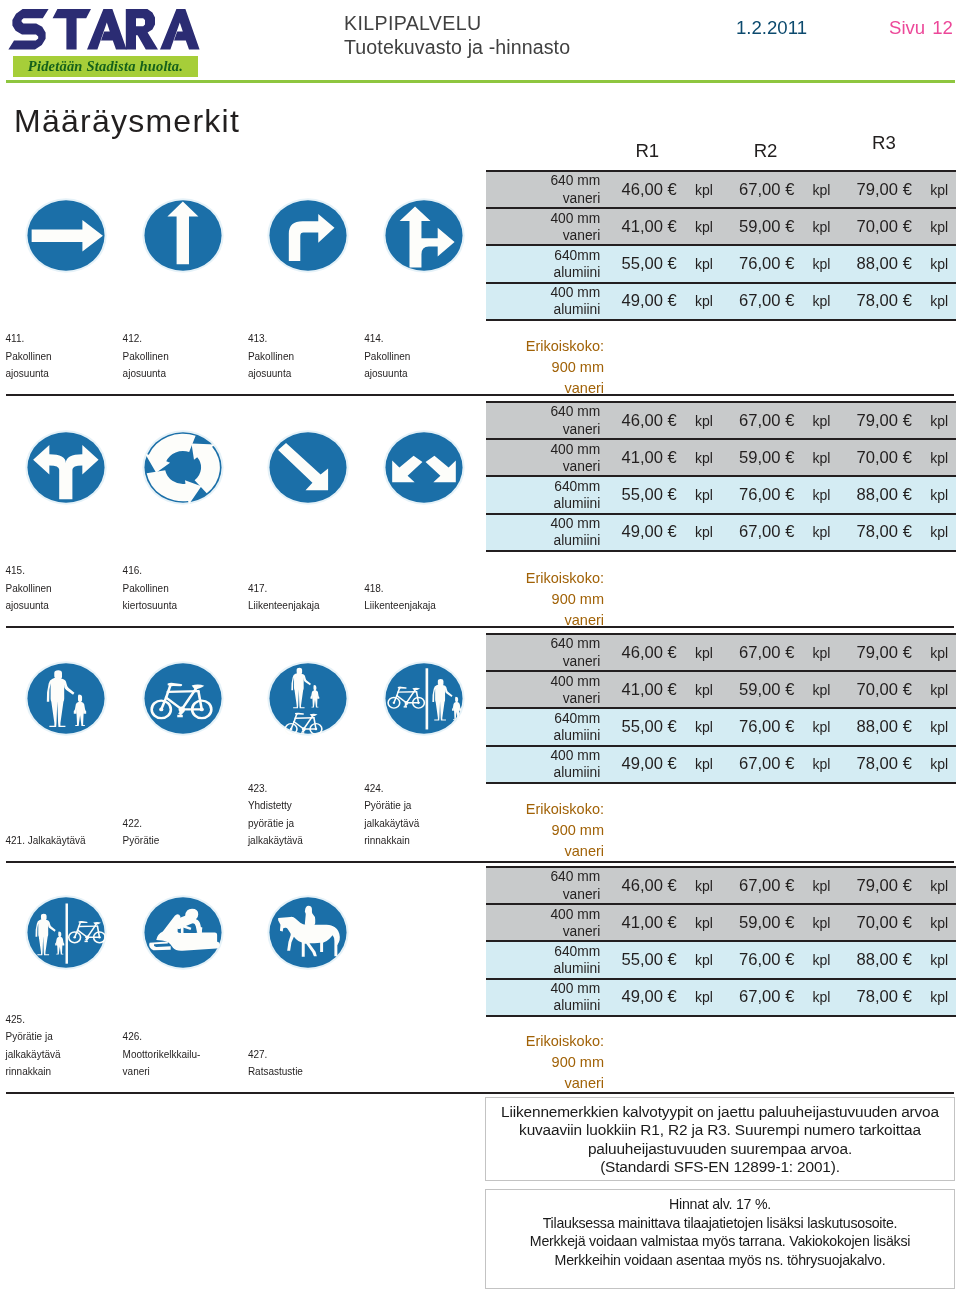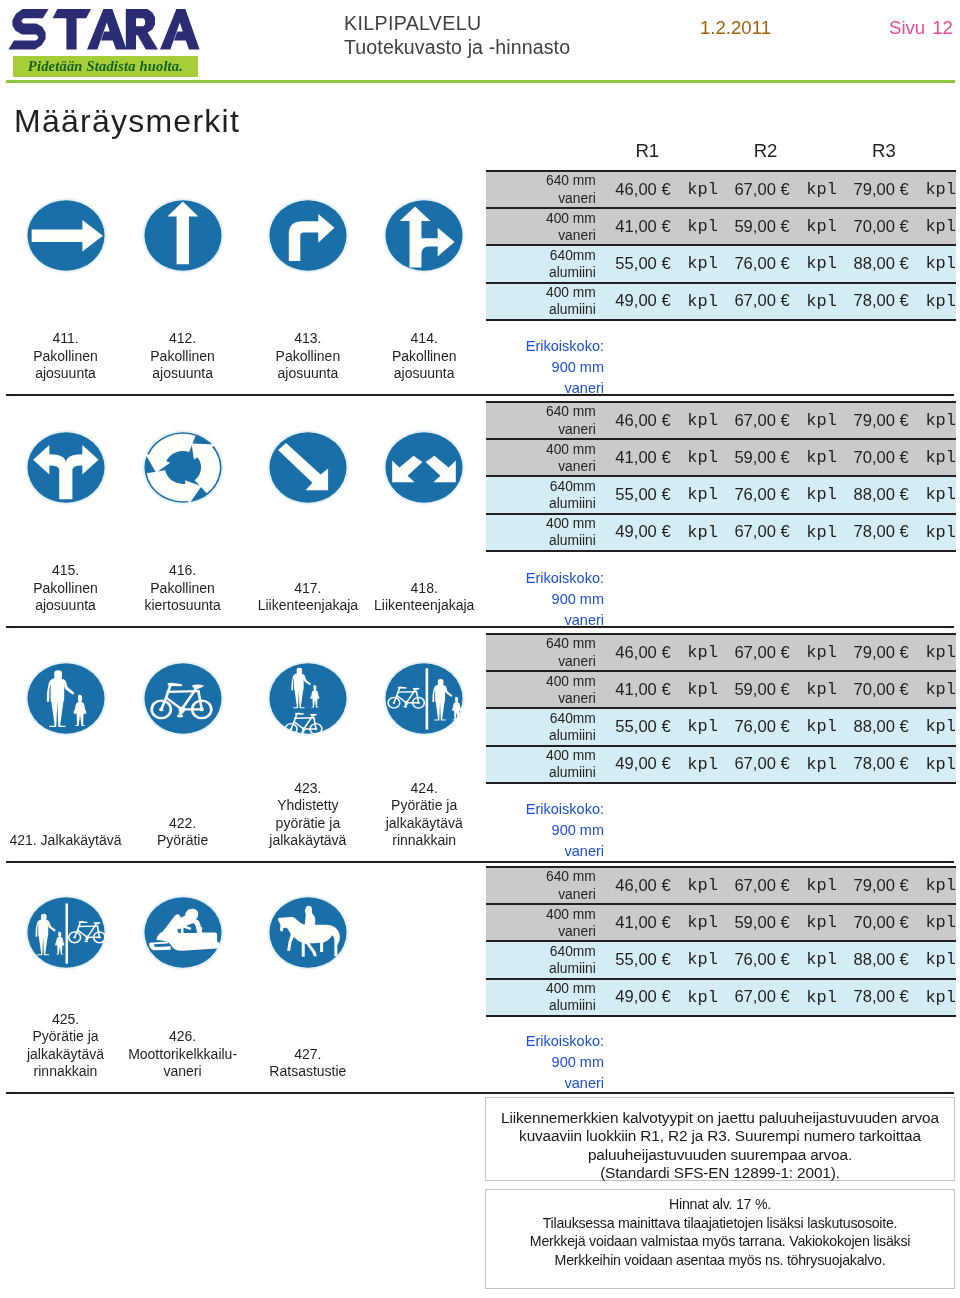--- a/index.html
+++ b/index.html
@@ -15,48 +15,48 @@
   .logo-band{position:absolute;left:7px;top:51px;width:185px;height:21px;background:#a6ce39;}
   .logo-slogan{position:absolute;left:7px;top:51px;width:185px;height:21px;
       font-family:"Liberation Serif",serif;font-style:italic;font-weight:700;
       font-size:14.5px;line-height:21px;color:#15611b;text-align:center;
       letter-spacing:.2px;}
 
   .hdr-title{position:absolute;left:344px;top:12px;width:251px;text-align:left;
       font-size:19.6px;line-height:23.5px;color:#404040;}
   .hdr-title .l1{letter-spacing:.35px;}
   .hdr-title .l2{letter-spacing:.1px;}
-  .hdr-date{position:absolute;left:700px;top:17px;font-size:18.6px;color:#a16207;}
+  .hdr-date{position:absolute;left:736px;top:17px;font-size:18.6px;color:#0c4a6e;}
   .hdr-page{position:absolute;left:889px;top:17px;font-size:18.6px;color:#ec4899;}
   .hdr-page .num{margin-left:7px;}
   .green-rule{position:absolute;left:6px;top:80px;width:949px;height:3px;background:#8ec63f;}
 
   .page-title{position:absolute;left:14px;top:103px;font-size:32px;
       letter-spacing:1.25px;color:#221f1f;}
 
   
   .sign-cell{position:absolute;}
-  .sign-cap{position:absolute;text-align:center;font-size:14px;line-height:17.5px;color:#221f1f;}
+  .sign-cap{position:absolute;text-align:left;font-size:10px;line-height:17.5px;color:#221f1f;}
   .rowline{position:absolute;left:6px;height:2px;background:#231f20;}
 
   
   .rhead{position:absolute;font-size:18.6px;color:#221f1f;text-align:center;width:92.4px;}
 
   .ptable{position:absolute;left:486px;width:470px;border-collapse:collapse;}
   .ptable td{padding:0;font-size:16.6px;color:#221f1f;height:35.2px;}
   .ptable .lbl{width:115.1px;text-align:right;padding-right:3px;
       font-size:13.8px;line-height:17.2px;}
   .ptable .price{width:92.4px;text-align:center;}
-  .ptable .unit{width:25.9px;text-align:right;font-size:17px;font-family:Liberation Mono, monospace;}
+  .ptable .unit{width:25.9px;text-align:left;font-size:14px;}
   .ptable tr.vaneri td{background:#c8cacb;}
   .ptable tr.alum td{background:#d4ecf3;}
   .ptable tr{border-top:2px solid #231f20;}
   .ptable tr:last-child{border-bottom:2px solid #231f20;}
 
-  .erik{position:absolute;text-align:right;font-size:14.5px;line-height:21px;color:#1d4ed8;}
+  .erik{position:absolute;text-align:right;font-size:14.5px;line-height:21px;color:#a16207;}
 
   .infobox{position:absolute;border:1px solid #c3c3c3;box-sizing:border-box;
       text-align:center;color:#1a1a1a;}
   .infobox1 .t{font-size:15.4px;line-height:18.3px;letter-spacing:-0.15px;}
   .infobox2 .t{font-size:14.2px;line-height:18.6px;letter-spacing:-0.25px;}
 </style>
 </head>
 <body>
 
 <div class="page">
@@ -381,21 +381,21 @@
           </svg></span></div>
       <div class="sign-cap" style="left:247.89999999999998px;width:120px;top:1045.5px">
         <div>427.</div>
         <div>Ratsastustie</div>
       </div>
       <div class="rowline" style="top:1092px;width:948px"></div>
     </div>
   <div id="tables">
       <div class="rhead" style="left:601.1px;top:140px">R1</div>
       <div class="rhead" style="left:719.4px;top:140px">R2</div>
-      <div class="rhead" style="left:837.7px;top:140px">R3</div>
+      <div class="rhead" style="left:837.7px;top:132px">R3</div>
       <table class="ptable" style="top:170px">
         <tbody>
           <tr class="vaneri">
             <td class="lbl">
               <div>640 mm</div>
               <div>vaneri</div>
             </td>
             <td class="price">46,00 €</td>
             <td class="unit">kpl</td>
             <td class="price">67,00 €</td>
@@ -612,21 +612,21 @@
           </tr>
         </tbody>
       </table>
       <div class="erik" style="left:486px;width:118px;top:1031px">
         <div>Erikoiskoko:</div>
         <div>900 mm</div>
         <div>vaneri</div>
       </div>
     </div>
   <div id="notes">
-      <div class="infobox infobox1" style="left:485px;top:1097px;width:470px;height:84px;padding-top:11px">
+      <div class="infobox infobox1" style="left:485px;top:1097px;width:470px;height:84px;padding-top:5px">
         <div class="t">Liikennemerkkien kalvotyypit on jaettu paluuheijastuvuuden arvoa</div>
         <div class="t">kuvaaviin luokkiin R1, R2 ja R3. Suurempi numero tarkoittaa</div>
         <div class="t">paluuheijastuvuuden suurempaa arvoa.</div>
         <div class="t">(Standardi SFS-EN 12899-1: 2001).</div>
       </div>
       <div class="infobox infobox2" style="left:485px;top:1189px;width:470px;height:100px;padding-top:5px">
         <div class="t">Hinnat alv. 17 %.</div>
         <div class="t">Tilauksessa mainittava tilaajatietojen lisäksi laskutusosoite.</div>
         <div class="t">Merkkejä voidaan valmistaa myös tarrana. Vakiokokojen lisäksi</div>
         <div class="t">Merkkeihin voidaan asentaa myös ns. töhrysuojakalvo.</div>

